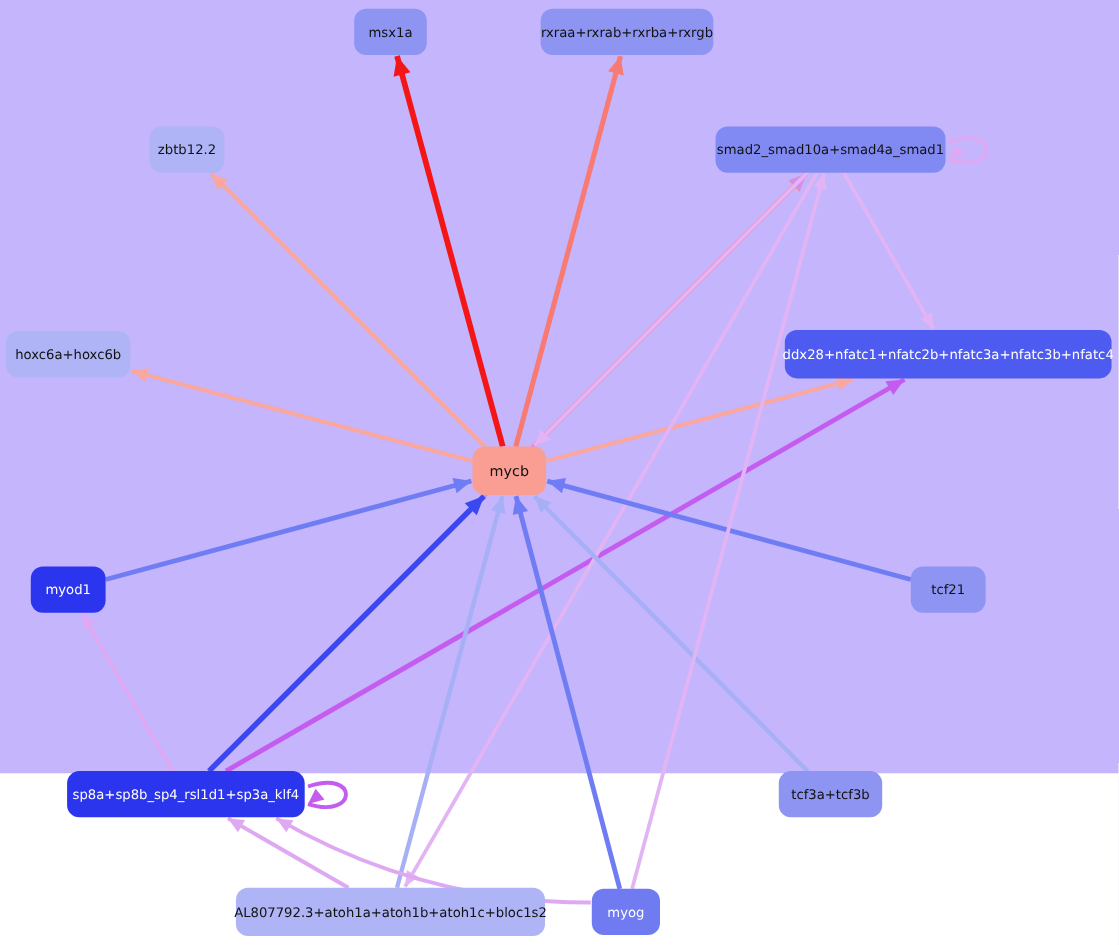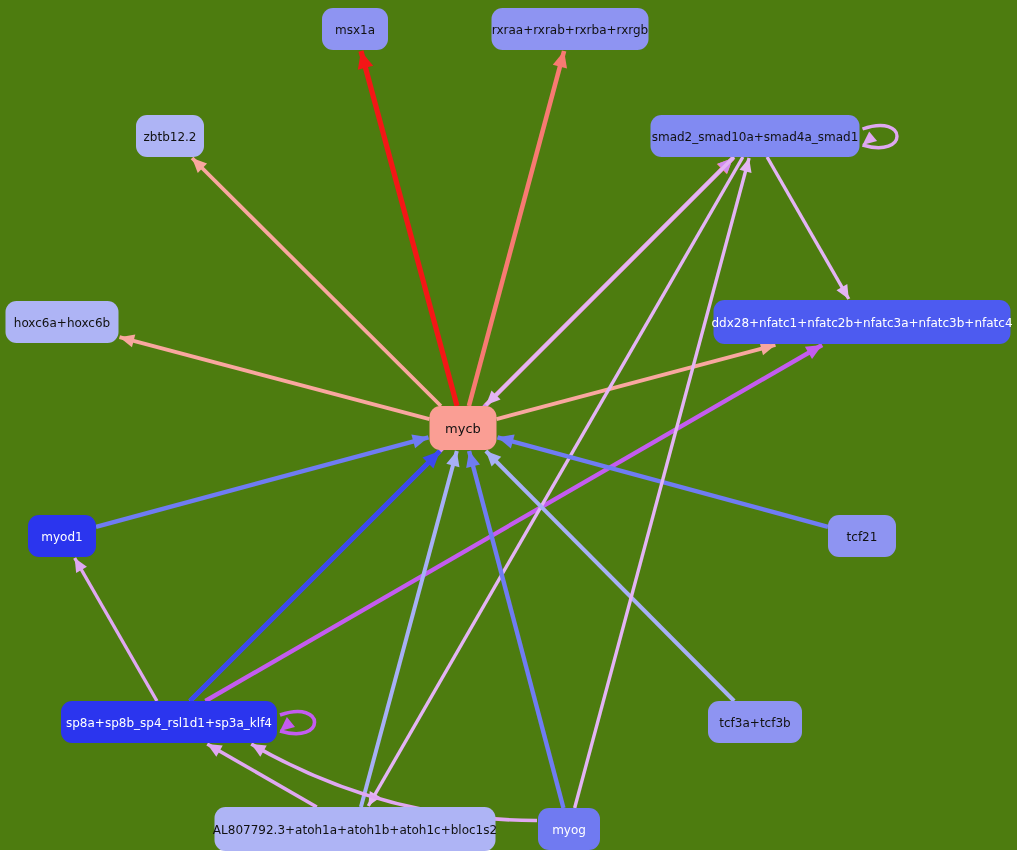--- a/index.html
+++ b/index.html
@@ -10,22 +10,22 @@
   }
   body {
     width: 1017px;
     height: 859px;
     font-family: "DejaVu Sans", "Liberation Sans", sans-serif;
     overflow: hidden;
   }
   #graph-root {
     position: relative;
     width: 1017px;
-    height: 850px;
-    background: #4d7c0f;
+    height: 703px;
+    background: #c4b5fd;
     text-decoration: underline;
   }
   svg#network-svg {
     position: absolute;
     left: 0;
     top: 0;
     width: 1017px;
     height: 859px;
     display: block;
   }

